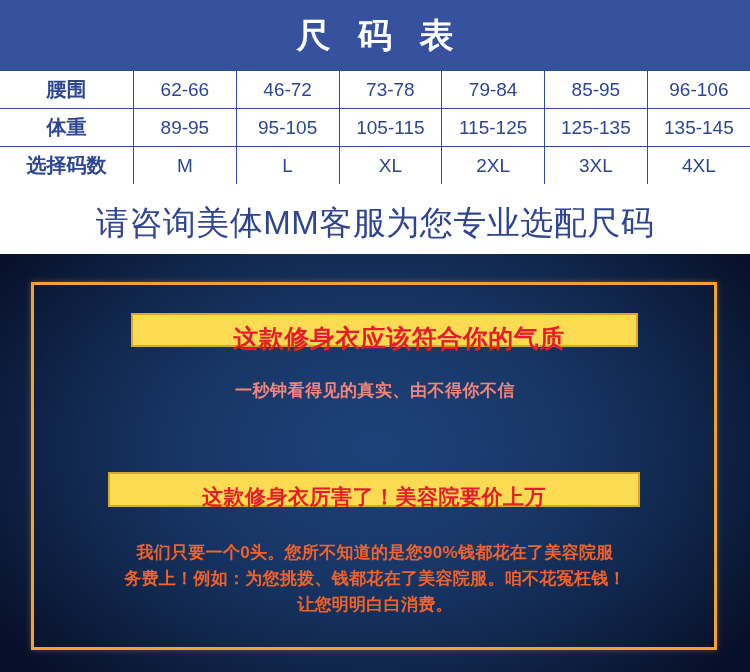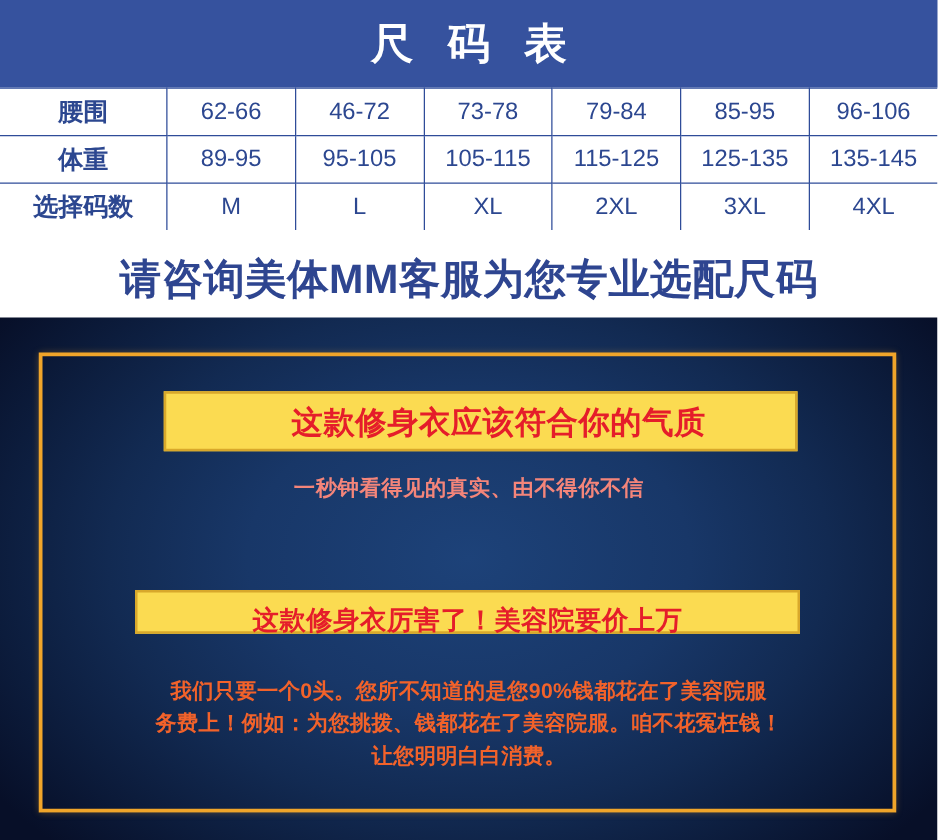--- a/index.html
+++ b/index.html
@@ -83,21 +83,21 @@
   .sub-headline {
     position: absolute;
     left: 0;
     top: 192px;
     width: 750px;
     height: 62px;
     line-height: 62px;
     text-align: center;
     color: #2e4590;
     font-size: 33px;
-    font-weight: bold;
+    font-weight: normal;
     letter-spacing: 0.5px;
     background: #ffffff;
   }
 
   
   .dark-panel {
     position: absolute;
     left: 0;
     top: 254px;
     width: 750px;
@@ -129,21 +129,21 @@
     border: 2px solid #d8a82b;
     box-sizing: border-box;
     text-align: center;
     color: #e51d2a;
     font-weight: bold;
   }
   .yellow-box-1 {
     left: 131px;
     top: 313px;
     width: 507px;
-    height: 48px;
+    height: 34px;
     line-height: 46px;
     font-size: 25px;
     letter-spacing: 0.5px;
     padding-left: 29px;
   }
   .yellow-box-2 {
     left: 108px;
     top: 472px;
     width: 532px;
     height: 35px;

